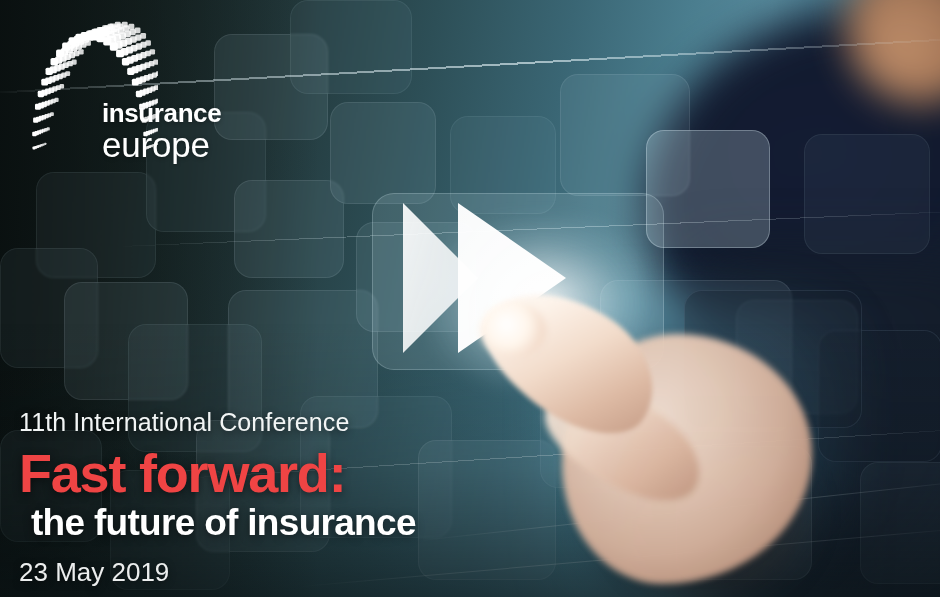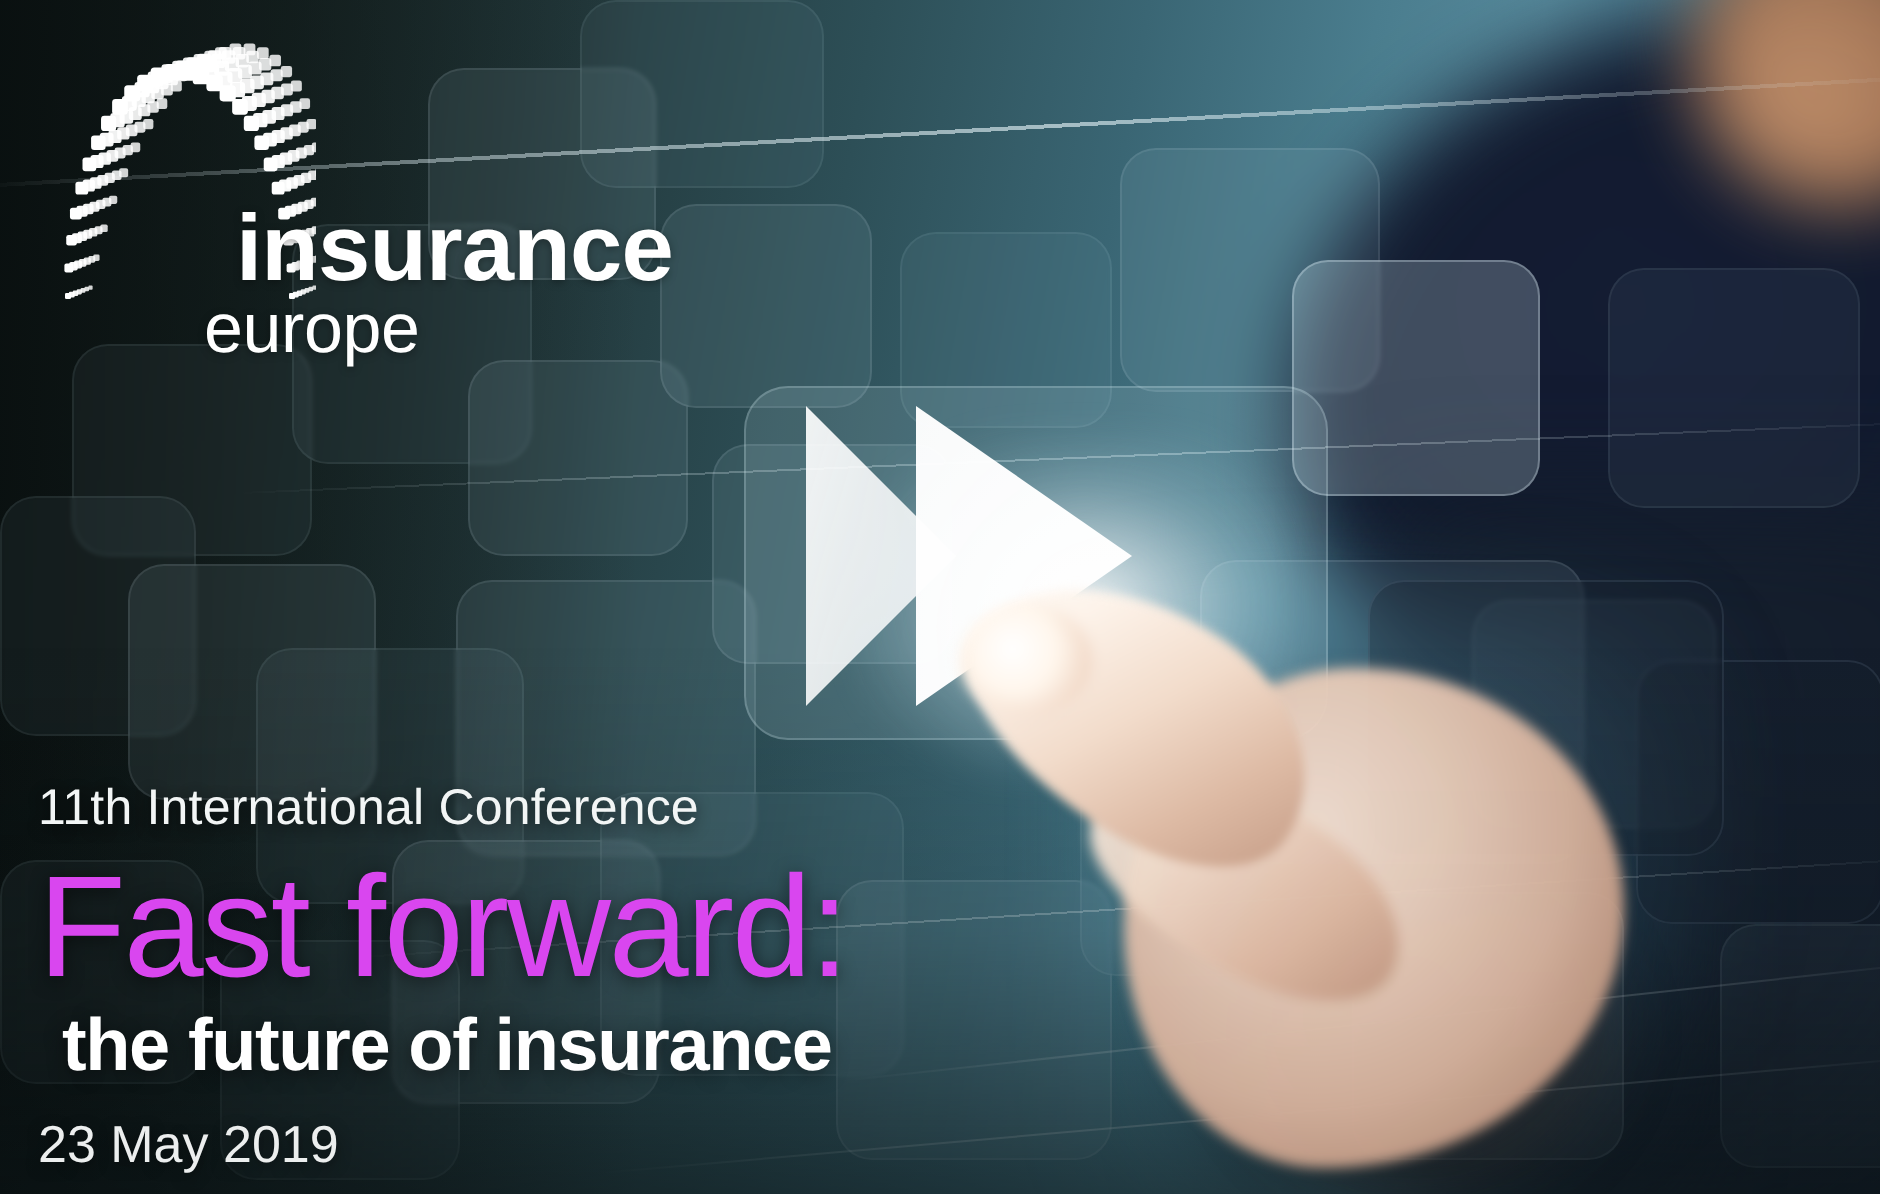--- a/index.html
+++ b/index.html
@@ -206,25 +206,24 @@
   }
   .logo-mark svg { display: block; width: 100%; height: 100%; }
   .logo-words {
     position: absolute;
     left: 84px; top: 85px;
     line-height: 0.96;
     color: #ffffff;
     text-shadow: 0 1px 4px rgba(0,0,0,0.35);
   }
   .logo-line1 {
-    font-size: 47px;
+    font-size: 26px;
     font-weight: 700;
     letter-spacing: -0.4px;
     display: block;
-    margin-left: 16px;
   }
   .logo-line2 {
     font-size: 35px;
     font-weight: 400;
     letter-spacing: -0.2px;
     display: block;
     margin-top: 2px;
   }
 
   
@@ -237,25 +236,25 @@
   }
   .copy .kicker {
     font-size: 25px;
     font-weight: 400;
     letter-spacing: 0.1px;
     color: #f2f5f5;
     text-shadow: 0 2px 7px rgba(0,0,0,0.55);
     margin-bottom: 9px;
   }
   .copy .headline {
-    font-size: 72px;
-    font-weight: 400;
+    font-size: 54px;
+    font-weight: 700;
     letter-spacing: -1.2px;
     line-height: 1.0;
-    color: #d946ef;
+    color: #ef4444;
     text-shadow: 0 2px 9px rgba(0,0,0,0.55);
   }
   .copy .subhead {
     font-size: 37px;
     font-weight: 700;
     letter-spacing: -0.7px;
     line-height: 1.12;
     color: #ffffff;
     text-shadow: 0 2px 9px rgba(0,0,0,0.55);
     margin-top: 2px;

